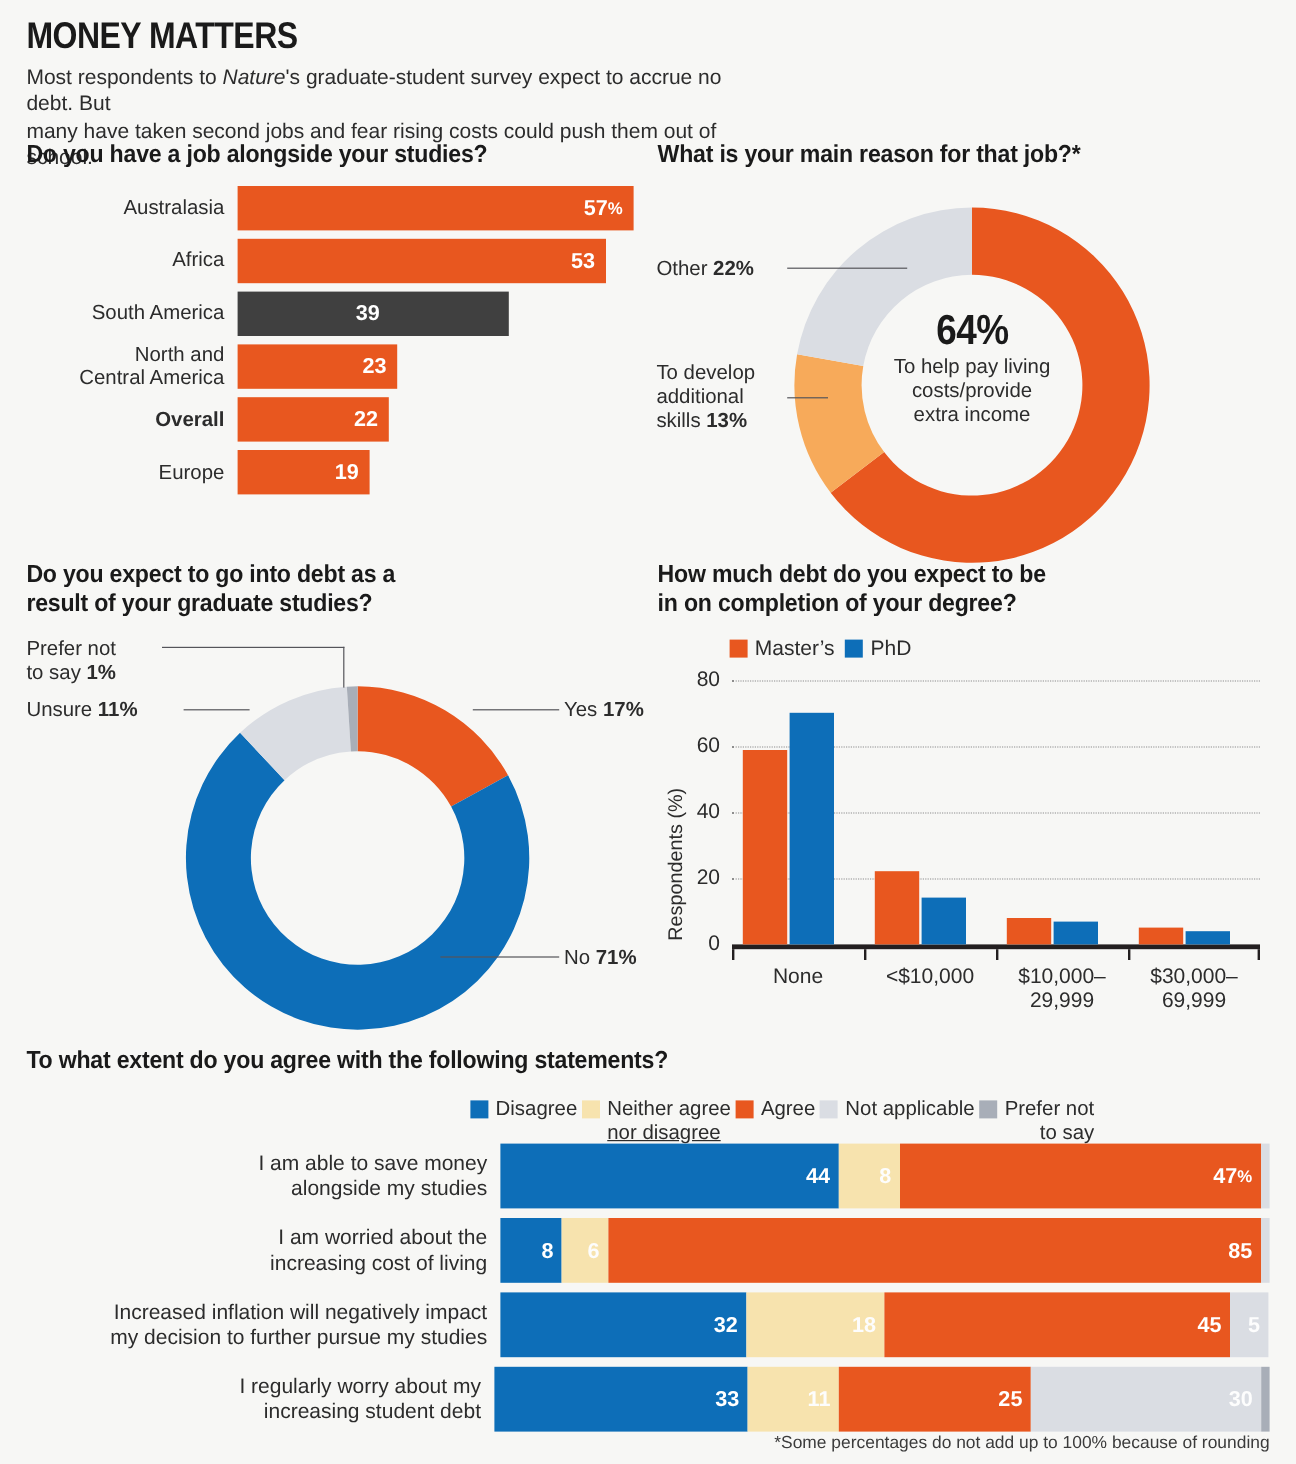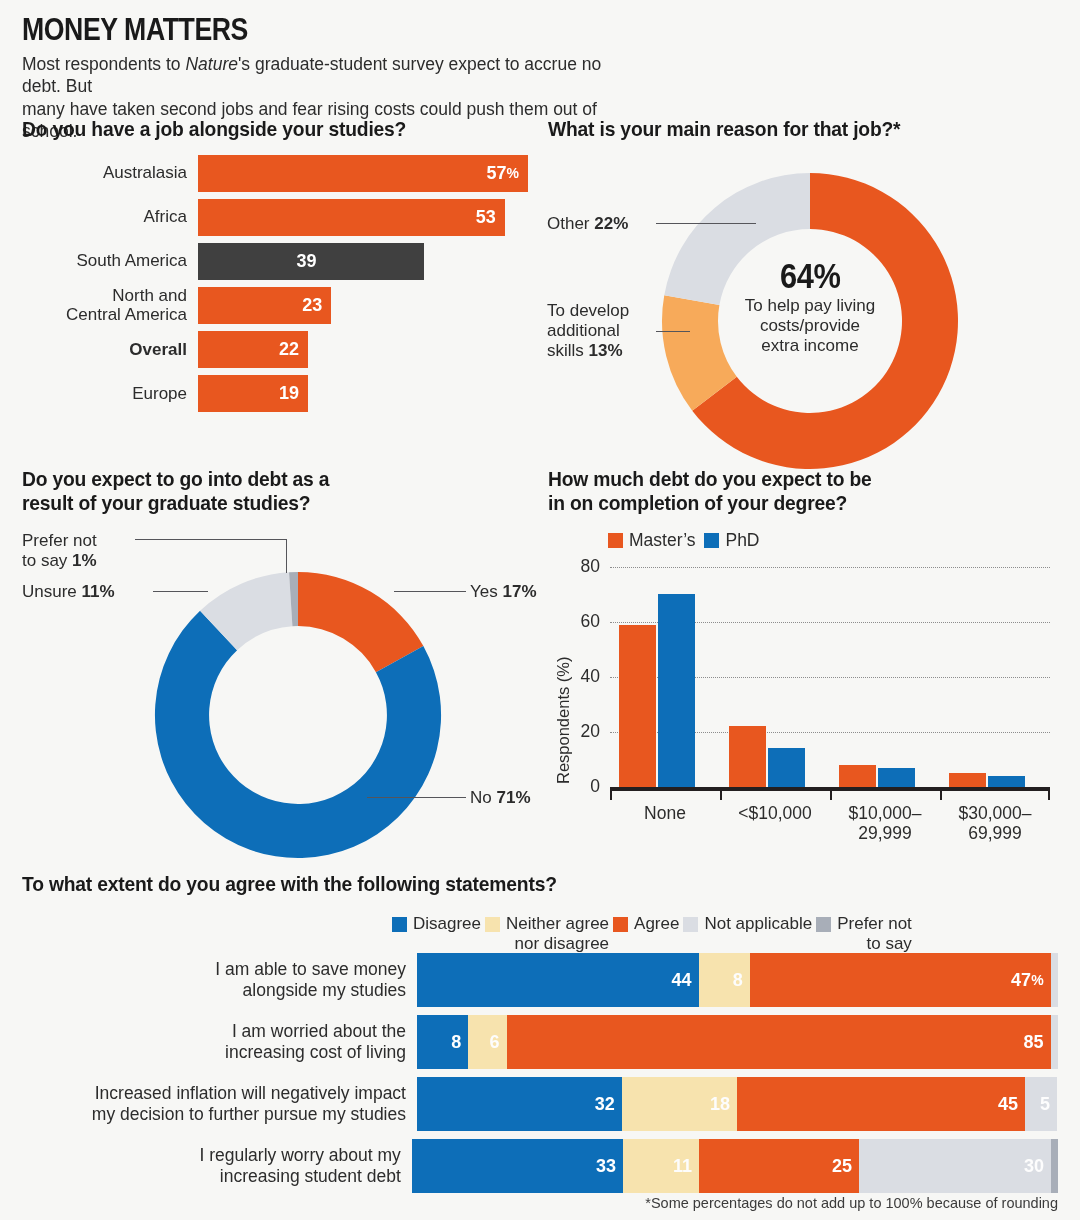--- a/index.html
+++ b/index.html
@@ -154,21 +154,21 @@
             <div>Central America</div>
           </div>
           <div class="hbar-fill" style="width: 133.158px; background: rgb(232, 87, 31);">
             <span>23</span>
           </div>
         </div>
         <div class="hbar-row">
           <div class="hbar-label bold">
             <div>Overall</div>
           </div>
-          <div class="hbar-fill" style="width: 110px; background: rgb(232, 87, 31);">
+          <div class="hbar-fill" style="width: 126px; background: rgb(232, 87, 31);">
             <span>22</span>
           </div>
         </div>
         <div class="hbar-row">
           <div class="hbar-label">
             <div>Europe</div>
           </div>
           <div class="hbar-fill" style="width: 110px; background: rgb(232, 87, 31);">
             <span>19</span>
           </div>
@@ -313,21 +313,21 @@
         <div class="sl-item">
           <span class="swatch" style="background: rgb(13, 110, 184);"></span>
           <span>
             <div>Disagree</div>
           </span>
         </div>
         <div class="sl-item">
           <span class="swatch" style="background: rgb(247, 227, 174);"></span>
           <span>
             <div>Neither agree</div>
-            <div style="text-align: right;">nor disagree</div>
+            <div style="text-align: left; text-decoration: underline;">nor disagree</div>
           </span>
         </div>
         <div class="sl-item">
           <span class="swatch" style="background: rgb(232, 87, 31);"></span>
           <span>
             <div>Agree</div>
           </span>
         </div>
         <div class="sl-item">
           <span class="swatch" style="background: rgb(218, 221, 227);"></span>

